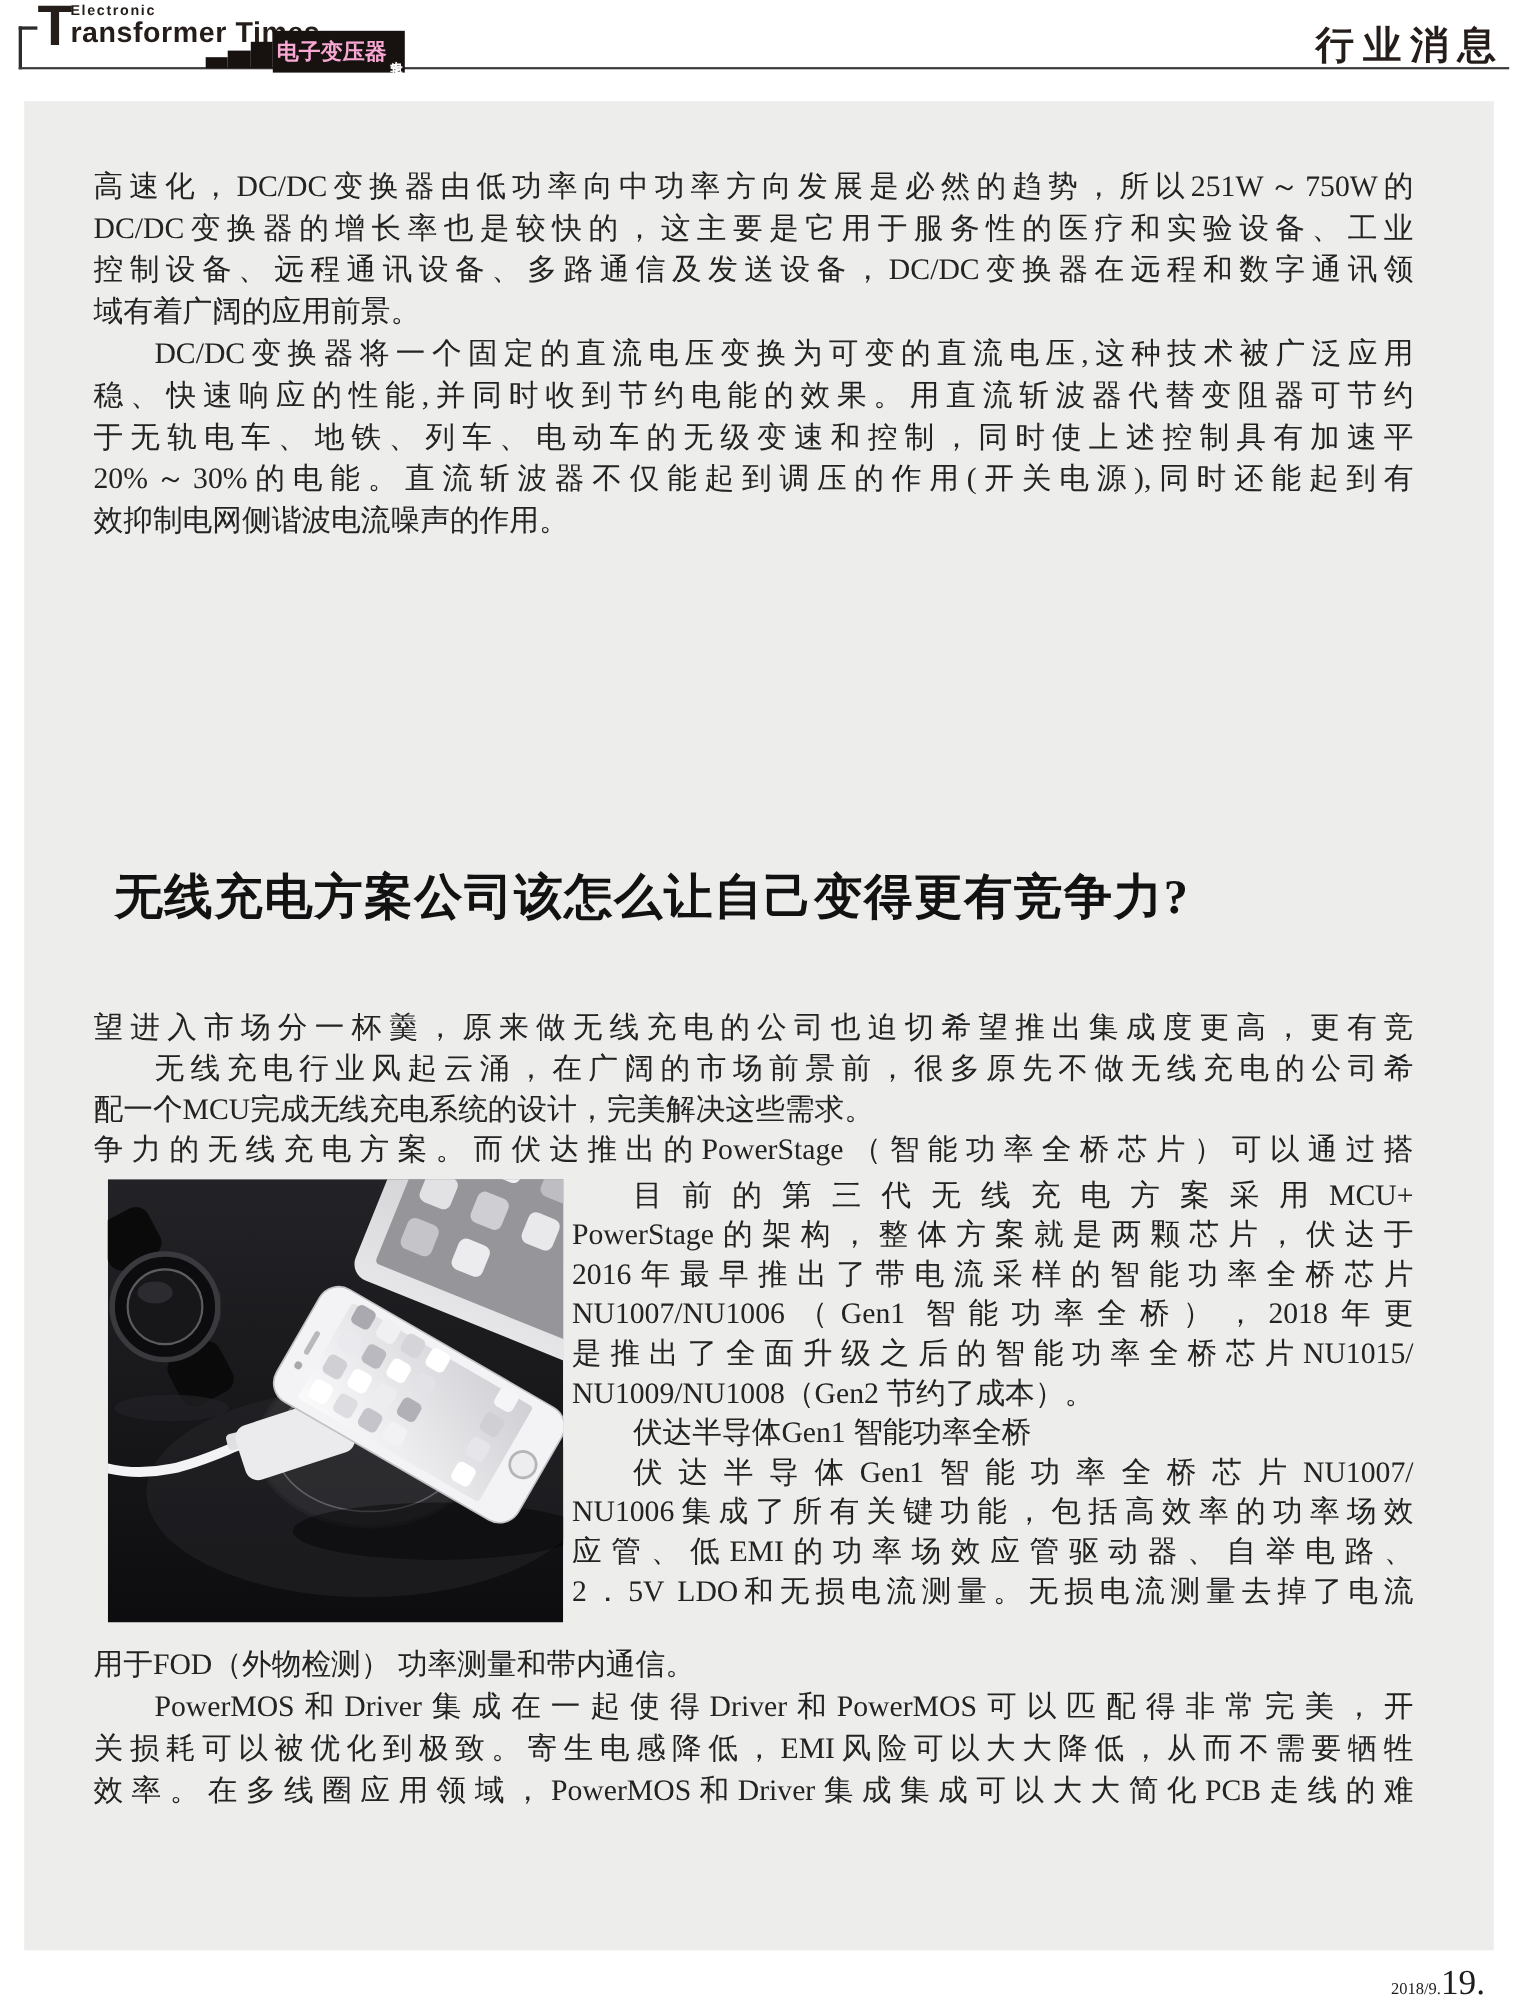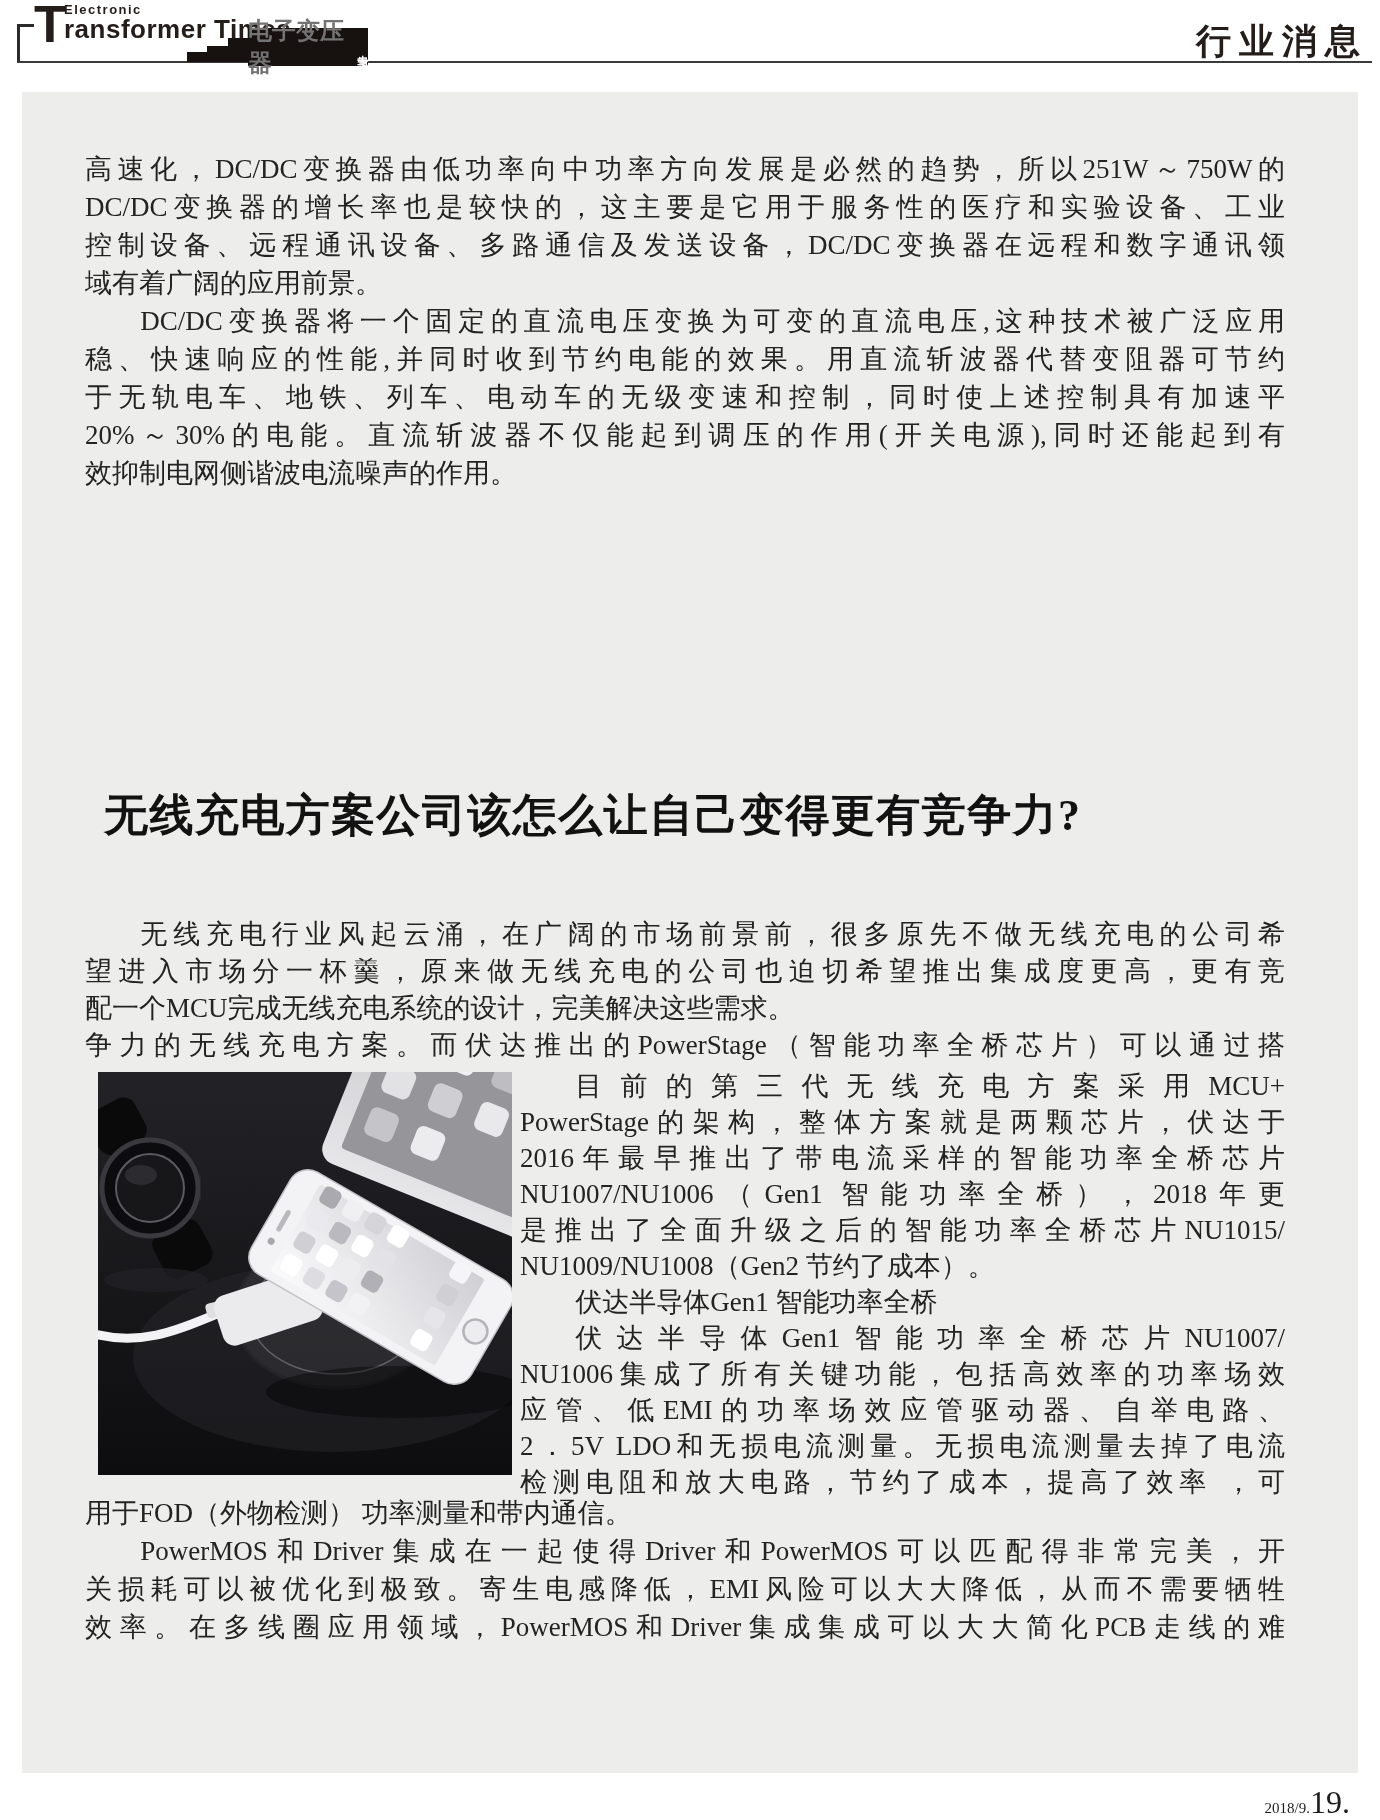--- a/index.html
+++ b/index.html
@@ -15,21 +15,21 @@
          font-weight:bold;font-size:26px;letter-spacing:0.5px;color:#241d1a;}
   .hdr-vline{position:absolute;left:17px;top:24px;width:3px;height:39px;background:#2b2b2b;}
   .hdr-hline-short{position:absolute;left:17px;top:24px;width:17px;height:3px;background:#2b2b2b;}
   .hdr-rule{position:absolute;left:17px;top:61px;width:1355px;height:2px;background:#3a3a3a;}
   .step{position:absolute;background:#171110;}
   .step1{left:187px;top:52px;width:20px;height:10px;}
   .step2{left:207px;top:46px;width:21px;height:16px;}
   .step3{left:228px;top:38px;width:20px;height:24px;}
   .badge{position:absolute;left:248px;top:28px;width:120px;height:38px;background:#171110;
          display:flex;align-items:center;justify-content:center;gap:2px;}
-  .badge-main{font-family:"Liberation Sans",sans-serif;font-weight:bold;font-size:24px;color:#737373;letter-spacing:0px;}
+  .badge-main{font-family:"Liberation Sans",sans-serif;font-weight:bold;font-size:20px;color:#f9a8d4;letter-spacing:0px;}
   .badge-suffix{writing-mode:vertical-rl;font-family:"Liberation Sans",sans-serif;font-weight:bold;
          font-size:11px;line-height:11px;color:#fff;letter-spacing:1px;}
   .hdr-section{position:absolute;right:12px;top:18px;font-family:"Liberation Sans",sans-serif;
          font-weight:bold;font-size:35px;letter-spacing:8px;color:#241d1a;}
 
   
   .panel{position:absolute;left:22px;top:92px;width:1336px;height:1681px;background:#ededec;}
 
   
   .tblock{position:absolute;font-size:27px;color:#232323;}
@@ -86,22 +86,22 @@
     <div class="ln i">DC/DC变换器将一个固定的直流电压变换为可变的直流电压,这种技术被广泛应用</div>
     <div class="ln">稳、快速响应的性能,并同时收到节约电能的效果。用直流斩波器代替变阻器可节约</div>
     <div class="ln">于无轨电车、地铁、列车、电动车的无级变速和控制，同时使上述控制具有加速平</div>
     <div class="ln">20%～30%的电能。直流斩波器不仅能起到调压的作用(开关电源),同时还能起到有</div>
     <div class="ln s">效抑制电网侧谐波电流噪声的作用。</div>
   </div>
 
   <div class="headline">无线充电方案公司该怎么让自己变得更有竞争力?</div>
 
   <div class="tblock intro">
+    <div class="ln">望进入市场分一杯羹，原来做无线充电的公司也迫切希望推出集成度更高，更有竞</div>
     <div class="ln i">无线充电行业风起云涌，在广阔的市场前景前，很多原先不做无线充电的公司希</div>
-    <div class="ln">望进入市场分一杯羹，原来做无线充电的公司也迫切希望推出集成度更高，更有竞</div>
     <div class="ln s">配一个MCU完成无线充电系统的设计，完美解决这些需求。</div>
     <div class="ln">争力的无线充电方案。而伏达推出的PowerStage（智能功率全桥芯片）可以通过搭</div>
   </div>
 
   <figure class="photo" style="margin:0;">
     <svg viewBox="0 0 414 403" xmlns="http://www.w3.org/2000/svg">
       <defs>
         <linearGradient id="bgG" x1="0" y1="0" x2="0" y2="1">
           <stop offset="0" stop-color="#232327"></stop>
             <stop offset="1" stop-color="#0d0d0f"></stop>
@@ -197,21 +197,20 @@
     <div class="ln">PowerStage的架构，整体方案就是两颗芯片，伏达于</div>
     <div class="ln">2016年最早推出了带电流采样的智能功率全桥芯片</div>
     <div class="ln">NU1007/NU1006（Gen1 智能功率全桥），2018年更</div>
     <div class="ln">是推出了全面升级之后的智能功率全桥芯片NU1015/</div>
     <div class="ln s">NU1009/NU1008（Gen2 节约了成本）。</div>
     <div class="ln i s">伏达半导体Gen1 智能功率全桥</div>
     <div class="ln i">伏达半导体Gen1智能功率全桥芯片NU1007/</div>
     <div class="ln">NU1006集成了所有关键功能，包括高效率的功率场效</div>
     <div class="ln">应管、低EMI的功率场效应管驱动器、自举电路、</div>
     <div class="ln">2．5V LDO和无损电流测量。无损电流测量去掉了电流</div>
-    <div class="ln">检测电阻和放大电路，节约了成本，提高了效率 ，可</div>
   </div>
 
   <div class="tblock bottomblk">
     <div class="ln s">用于FOD（外物检测） 功率测量和带内通信。</div>
     <div class="ln i">PowerMOS和Driver集成在一起使得Driver和PowerMOS可以匹配得非常完美，开</div>
     <div class="ln">关损耗可以被优化到极致。寄生电感降低，EMI风险可以大大降低，从而不需要牺牲</div>
     <div class="ln">效率。在多线圈应用领域，PowerMOS和Driver集成集成可以大大简化PCB走线的难</div>
   </div>
 
   <div class="footer">

